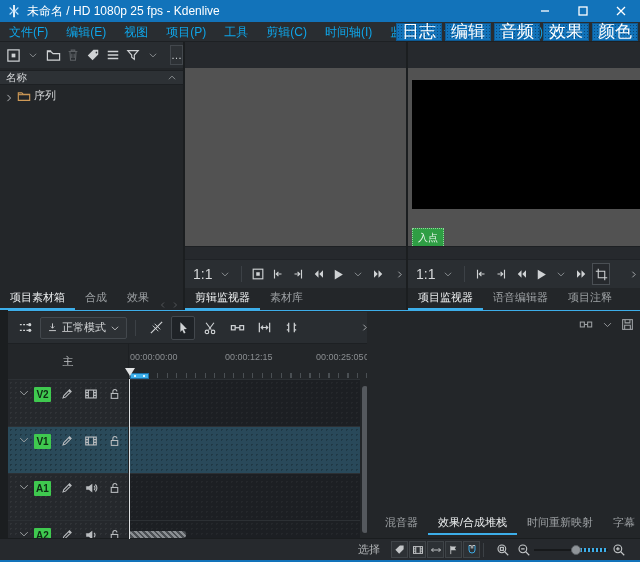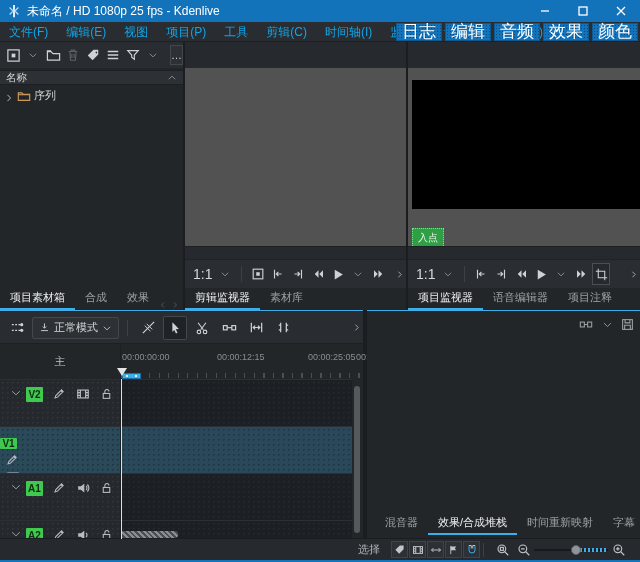--- a/index.html
+++ b/index.html
@@ -65,21 +65,21 @@
                  border-top:1px solid #1f2226;display:flex;align-items:center;padding-left:8px;gap:2px;}
   .zoomlabel{font-size:14px;color:#d6d8da;margin-right:2px;}
   .vsep{width:1px;height:16px;background:#3c4146;margin:0 5px;}
   .pressedbtn{border:1px solid #4a4f54;background:#26292d;}
   .extend{position:absolute;right:2px;top:0;height:100%;display:flex;align-items:center;color:#cfd2d4;}
   .mon-tabs{position:absolute;left:0;bottom:0;width:100%;height:20px;display:flex;align-items:flex-end;
             font-size:11px;color:#9da1a4;background:#232629;}
 
   
   .botsec{position:absolute;left:0;top:310px;width:640px;height:228px;background:#1b1e20;}
-  .tlpanel{left:0;top:0;width:363px;height:228px;border-top:1px solid #3daee9;}
+  .tlpanel{left:8px;top:0;width:363px;height:228px;border-top:1px solid #3daee9;}
   .fxpanel{left:367px;top:0;width:273px;height:228px;border-top:1px solid #3daee9;}
 
   .tl-toolbar{position:absolute;left:0;top:1px;width:100%;height:32px;background:#292d31;
               display:flex;align-items:center;gap:3px;padding-left:5px;border-bottom:1px solid #1d2023;}
   .modebtn{height:22px;border:1px solid #43484d;background:#2d3135;border-radius:2px;
            display:flex;align-items:center;gap:4px;padding:0 6px;font-size:11px;color:#d6d8da;}
   .toolbtn{width:24px;height:24px;display:flex;align-items:center;justify-content:center;color:#cfd2d4;}
   .toolbtn.active{background:#1f2327;border:1px solid #43484d;border-radius:2px;}
 
   .tl-body{position:absolute;left:0;top:33px;width:100%;height:195px;background:#232629;}
@@ -95,21 +95,21 @@
   .zonebar{position:absolute;left:122px;top:29px;width:19px;height:6px;background:#3daee9;
            border:1px solid #1d6ea5;z-index:5;}
   .zonebar:before{content:"";position:absolute;left:3px;top:1px;width:2px;height:2px;background:#d9f1ff;}
   .zonebar:after{content:"";position:absolute;right:3px;top:1px;width:2px;height:2px;background:#d9f1ff;}
 
   .trackrow{position:absolute;left:0;width:121px;display:flex;align-items:flex-start;
             padding-top:7px;gap:4px;border-right:1px solid #1d2023;border-top:1px solid #2c3034;
             background:#25282c;
             background-image:radial-gradient(rgba(255,255,255,.05) 1px,transparent 1px);background-size:5px 5px;}
   .trackrow.activehead{background:#2a4a5a;
-            background-image:radial-gradient(rgba(0,0,0,.25) 1px,transparent 1px);background-size:5px 5px;flex-direction:column;}
+            background-image:radial-gradient(rgba(0,0,0,.25) 1px,transparent 1px);background-size:5px 5px;}
   .trackrow .tchev{margin-left:10px;color:#9da1a4;}
   .badge{min-width:17px;height:15px;background:#3fc94f;color:#0f2b14;font-size:10px;font-weight:bold;
          display:flex;align-items:center;justify-content:center;border-radius:1px;}
   .thicon{color:#b9bcbf;margin-left:6px;}
   .lane{position:absolute;left:121px;width:231px;border-top:1px solid #2c3034;background:#1c1f23;
         background-image:radial-gradient(rgba(255,255,255,.035) 1px,transparent 1px);background-size:5px 5px;}
   .lane.activelane{background:#29495a;
         background-image:radial-gradient(rgba(0,0,0,.22) 1px,transparent 1px);background-size:5px 5px;}
   .playline{position:absolute;left:121px;top:35px;width:1px;height:160px;background:#dfe1e3;z-index:4;}
   .vscroll{position:absolute;left:354px;top:42px;width:6px;height:147px;background:#55595e;border-radius:3px;}

